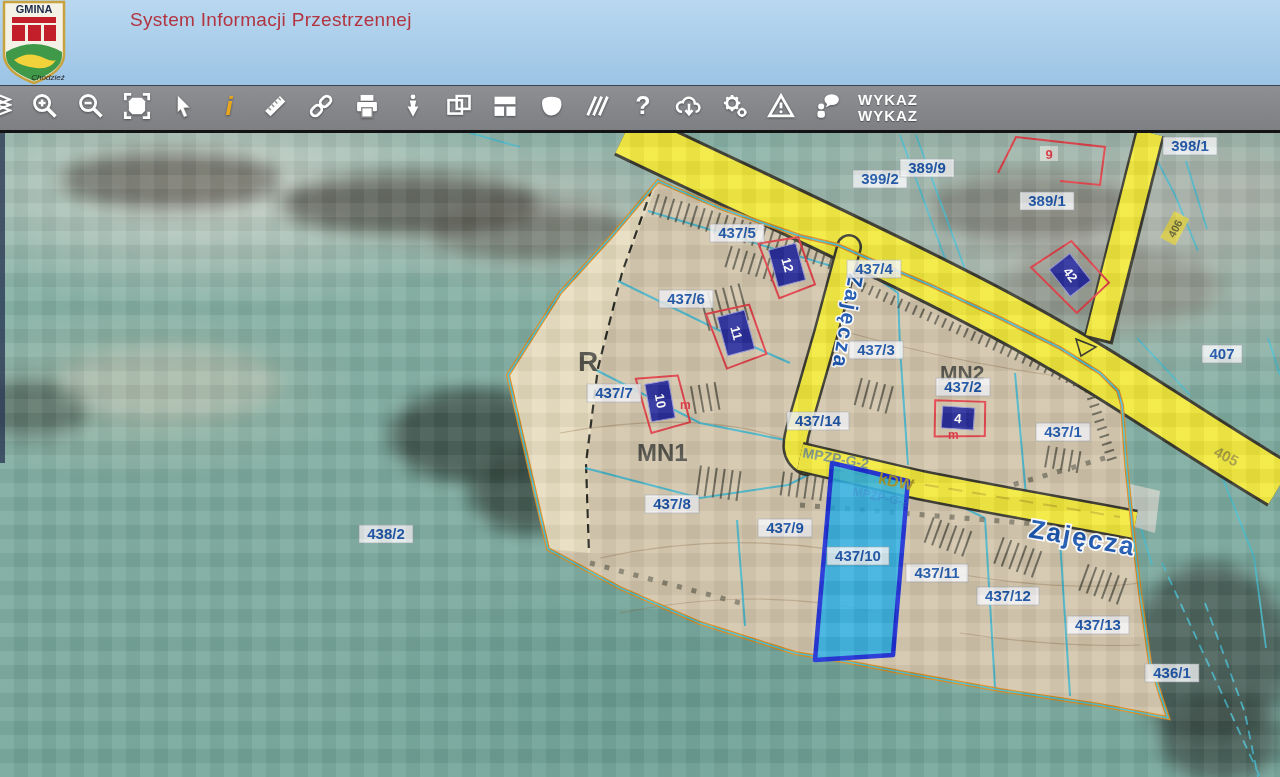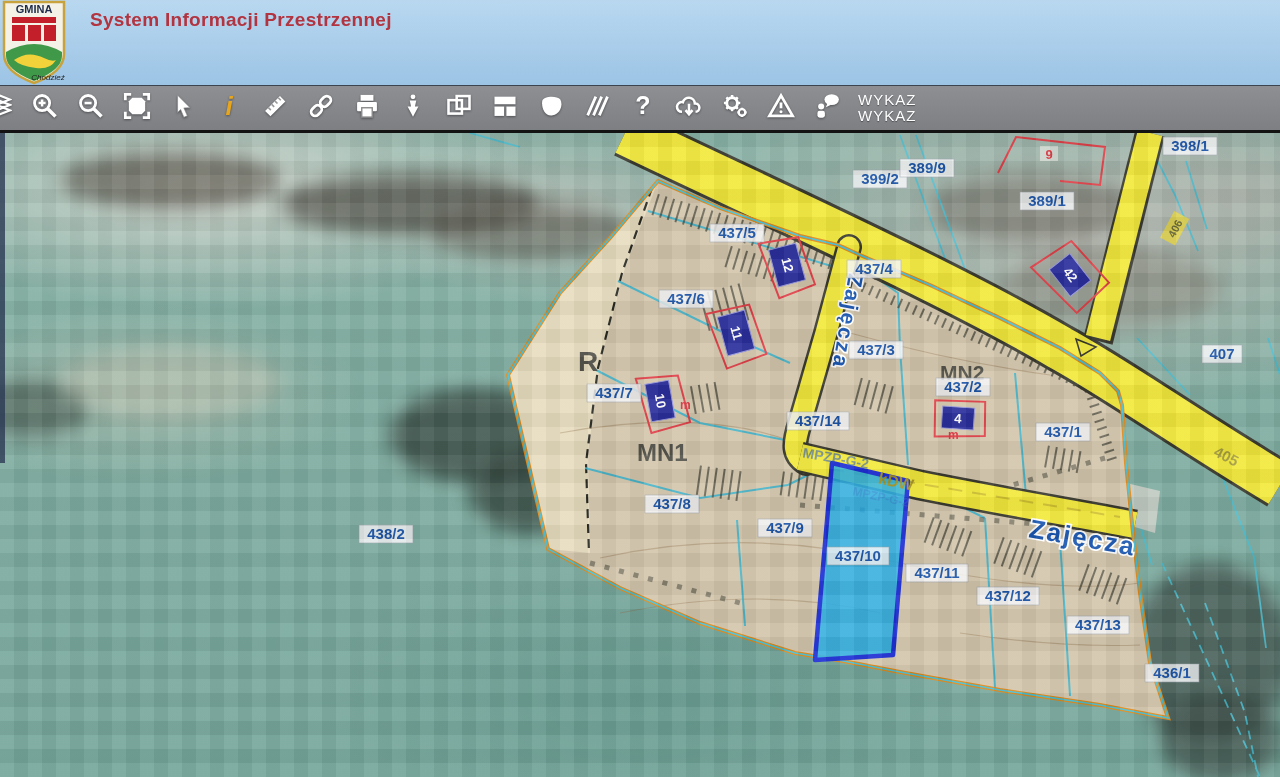--- a/index.html
+++ b/index.html
@@ -3,29 +3,29 @@
 <meta charset="utf-8">
 <style>
   html,body{margin:0;padding:0;background:#222;}
   #app{position:relative;width:1280px;height:777px;overflow:hidden;font-family:"Liberation Sans",sans-serif;background:#c2410c;}
   
   .header{position:absolute;left:0;top:0;width:1280px;height:85px;
     background:linear-gradient(#b9d8f0,#9cc4e5);border-bottom:1px solid #5a7a94;}
   .logo{position:absolute;left:0;top:0;width:68px;height:85px;}
   .titles{position:absolute;left:90px;top:6px;}
   .title{font-size:30px;font-weight:bold;font-style:italic;color:#2d6486;letter-spacing:.5px;}
-  .subtitle{font-size:19px;font-weight:bold;color:#b23440;margin-top:3px;letter-spacing:.3px;}
+  .subtitle{font-size:19px;font-weight:normal;color:#b23440;margin-top:3px;letter-spacing:.3px;margin-left:40px;}
   
   .toolbar{position:absolute;left:0;top:85px;width:1280px;height:48px;
     background:linear-gradient(#8d8f93,#7d7f83);border-top:1px solid #3c4450;border-bottom:3px solid #131313;
     display:flex;align-items:center;gap:16px;overflow:hidden;box-sizing:border-box;}
   .tb-btn{width:30px;height:42px;flex:0 0 auto;display:flex;align-items:center;justify-content:center;cursor:pointer;}
   .tb-btn svg{filter:drop-shadow(0 1px 1px rgba(0,0,0,.4));}
   .tb-first{margin-left:-16px;}
-  .wykaz{color:#fff;font-weight:normal;font-size:15px;line-height:16px;text-align:left;letter-spacing:1px;
+  .wykaz{color:#fff;font-weight:bold;font-size:15px;line-height:16px;text-align:left;letter-spacing:1px;
     text-shadow:0 1px 1px rgba(0,0,0,.4);cursor:pointer;white-space:nowrap;}
   
   .map{position:absolute;left:0;top:133px;width:1280px;height:644px;overflow:hidden;}
   .aerial{position:absolute;inset:0;
     background:
       radial-gradient(480px 170px at 210px 55px, rgba(211,214,206,.95), rgba(211,214,206,0) 72%),
       radial-gradient(300px 130px at 560px 80px, rgba(188,190,182,.8), rgba(188,190,182,0) 70%),
       radial-gradient(560px 240px at 1080px 100px, rgba(184,186,178,.95), rgba(184,186,178,0) 75%),
       radial-gradient(260px 110px at 1240px 60px, rgba(168,176,168,.8), rgba(168,176,168,0) 70%),
       radial-gradient(320px 130px at 140px 260px, rgba(185,194,178,.55), rgba(185,194,178,0) 70%),

